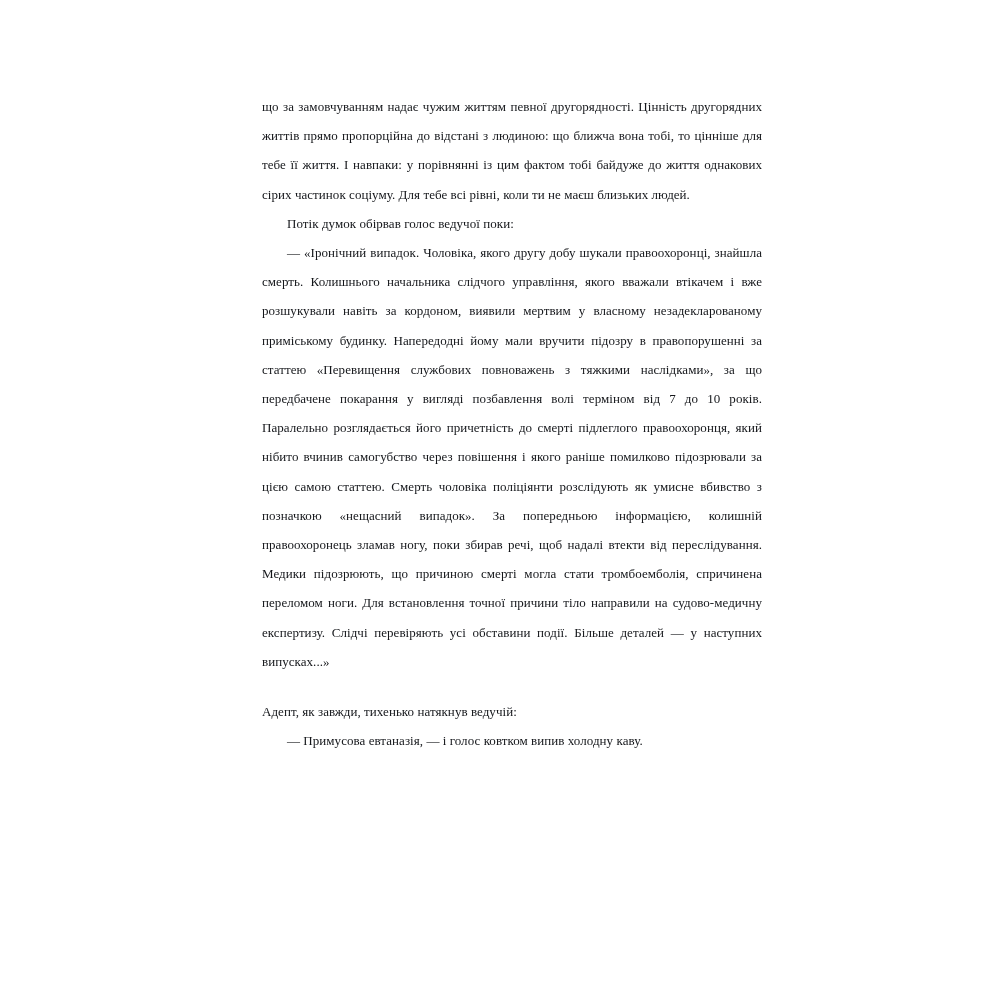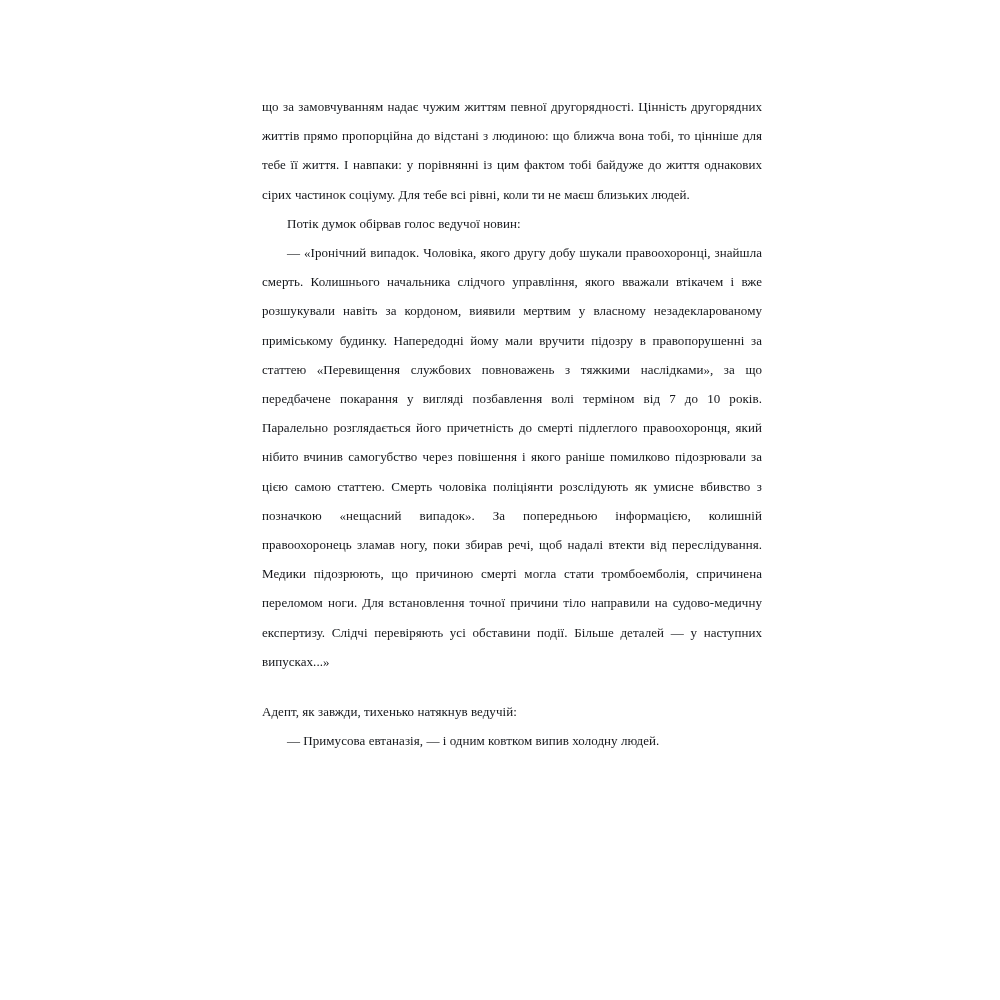--- a/index.html
+++ b/index.html
@@ -45,18 +45,18 @@
   .gap-before {
     margin-top: 21px;
   }
 </style>
 </head>
 <body>
 
 <div class="page">
   <div class="text-column">
     <p class="para no-indent">що за замовчуванням надає чужим життям певної другорядності. Цінність другорядних життів прямо пропорційна до відстані з людиною: що ближча вона тобі, то цінніше для тебе її життя. І навпаки: у порівнянні із цим фактом тобі байдуже до життя однакових сірих частинок соціуму. Для тебе всі рівні, коли ти не маєш близьких людей.</p>
-    <p class="para indent">Потік думок обірвав голос ведучої новин:</p>
+    <p class="para indent">Потік думок обірвав голос ведучої поки:</p>
     <p class="para indent">— «Іронічний випадок. Чоловіка, якого другу добу шукали правоохоронці, знайшла смерть. Колишнього начальника слідчого управління, якого вважали втікачем і вже розшукували навіть за кордоном, виявили мертвим у власному незадекларованому приміському будинку. Напередодні йому мали вручити підозру в правопорушенні за статтею «Перевищення службових повноважень з тяжкими наслідками», за що передбачене покарання у вигляді позбавлення волі терміном від 7 до 10 років. Паралельно розглядається його причетність до смерті підлеглого правоохоронця, який нібито вчинив самогубство через повішення і якого раніше помилково підозрювали за цією самою статтею. Смерть чоловіка поліціянти розслідують як умисне вбивство з позначкою «нещасний випадок». За попередньою інформацією, колишній правоохоронець зламав ногу, поки збирав речі, щоб надалі втекти від переслідування. Медики підозрюють, що причиною смерті могла стати тромбоемболія, спричинена переломом ноги. Для встановлення точної причини тіло направили на судово-медичну експертизу. Слідчі перевіряють усі обставини події. Більше деталей — у наступних випусках...»</p>
     <p class="para no-indent gap-before">Адепт, як завжди, тихенько натякнув ведучій:</p>
-    <p class="para indent">— Примусова евтаназія, — і одним ковтком випив холодну людей.</p>
+    <p class="para indent">— Примусова евтаназія, — і голос ковтком випив холодну каву.</p>
   </div>
 </div>
 
 </body></html>

